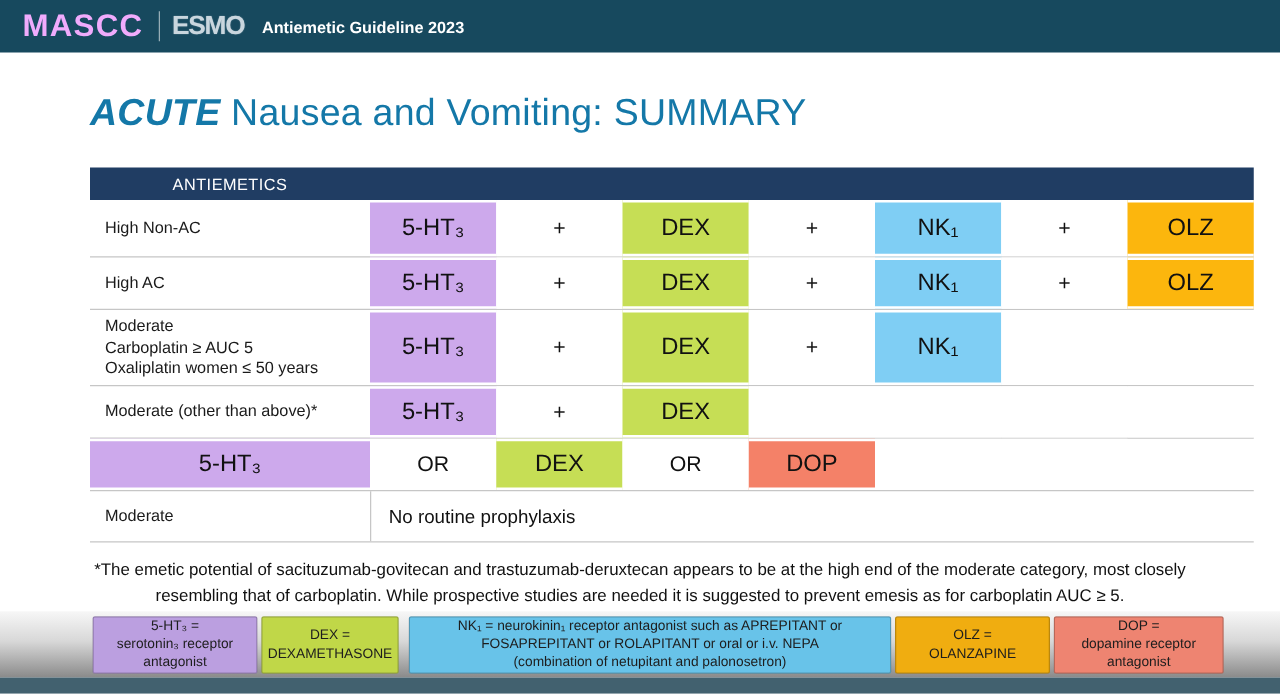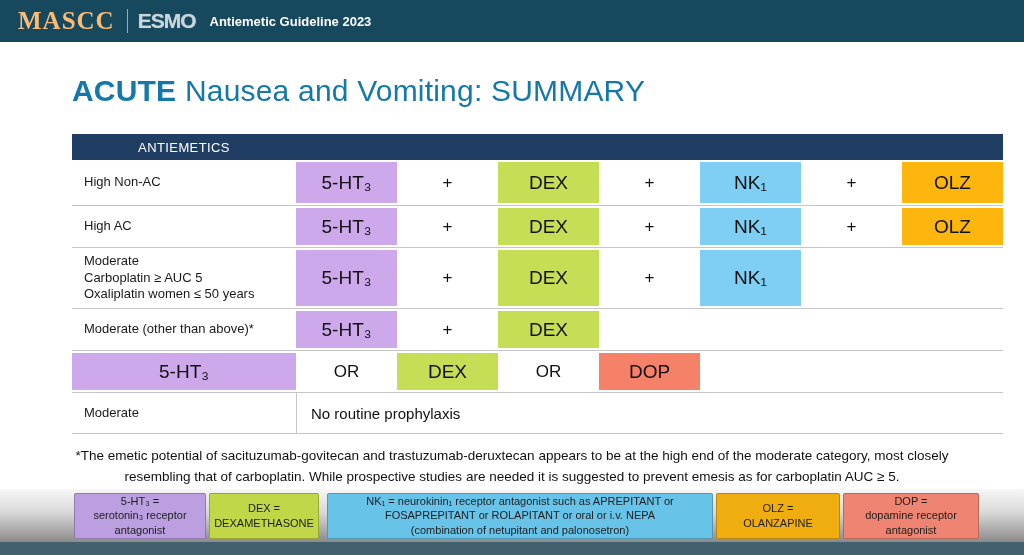--- a/index.html
+++ b/index.html
@@ -8,34 +8,34 @@
     background:#ffffff;
     font-family:"Liberation Sans","DejaVu Sans",sans-serif;
     -webkit-font-smoothing:antialiased;
   }
   
   .topbar{
     height:42px;background:var(--topbar);
     display:flex;align-items:center;padding:0 0 0 18px;box-sizing:border-box;
   }
   .mascc{
-    font-family:Liberation Serif, serif;
-    color:#fdba74;font-size:25px;font-weight:600;letter-spacing:1px;
+    font-family:Liberation Sans, sans-serif;
+    color:#f0abfc;font-size:25px;font-weight:600;letter-spacing:1px;
   }
   .logo-divider{width:1px;height:24px;background:rgba(255,255,255,.55);margin:0 10px 0 12px;}
   .esmo{
     color:#c9d6de;font-size:21px;font-weight:800;letter-spacing:-1px;
     text-shadow:0 0 1px #8aa2b0;
   }
   .guideline-sub{color:#ffffff;font-size:13px;font-weight:700;margin-left:14px;}
   
   .title{
     margin:32px 0 0 72px;font-size:30px;color:var(--title);letter-spacing:.2px;
   }
-  .title .t-bold{font-weight:700;}
+  .title .t-bold{font-weight:700;font-style:italic;}
   
   .table{width:931px;margin:26px 0 0 72px;}
   .thead{
     display:grid;grid-template-columns:224px 1fr;
     background:var(--navy);height:26px;align-items:center;
   }
   .th-left{color:#fff;font-size:13px;padding-left:12px;letter-spacing:.4px;}
   .th-right{color:#fff;font-size:13px;text-align:center;letter-spacing:.4px;}
   .trow{
     display:grid;grid-template-columns:224px repeat(7,1fr);

